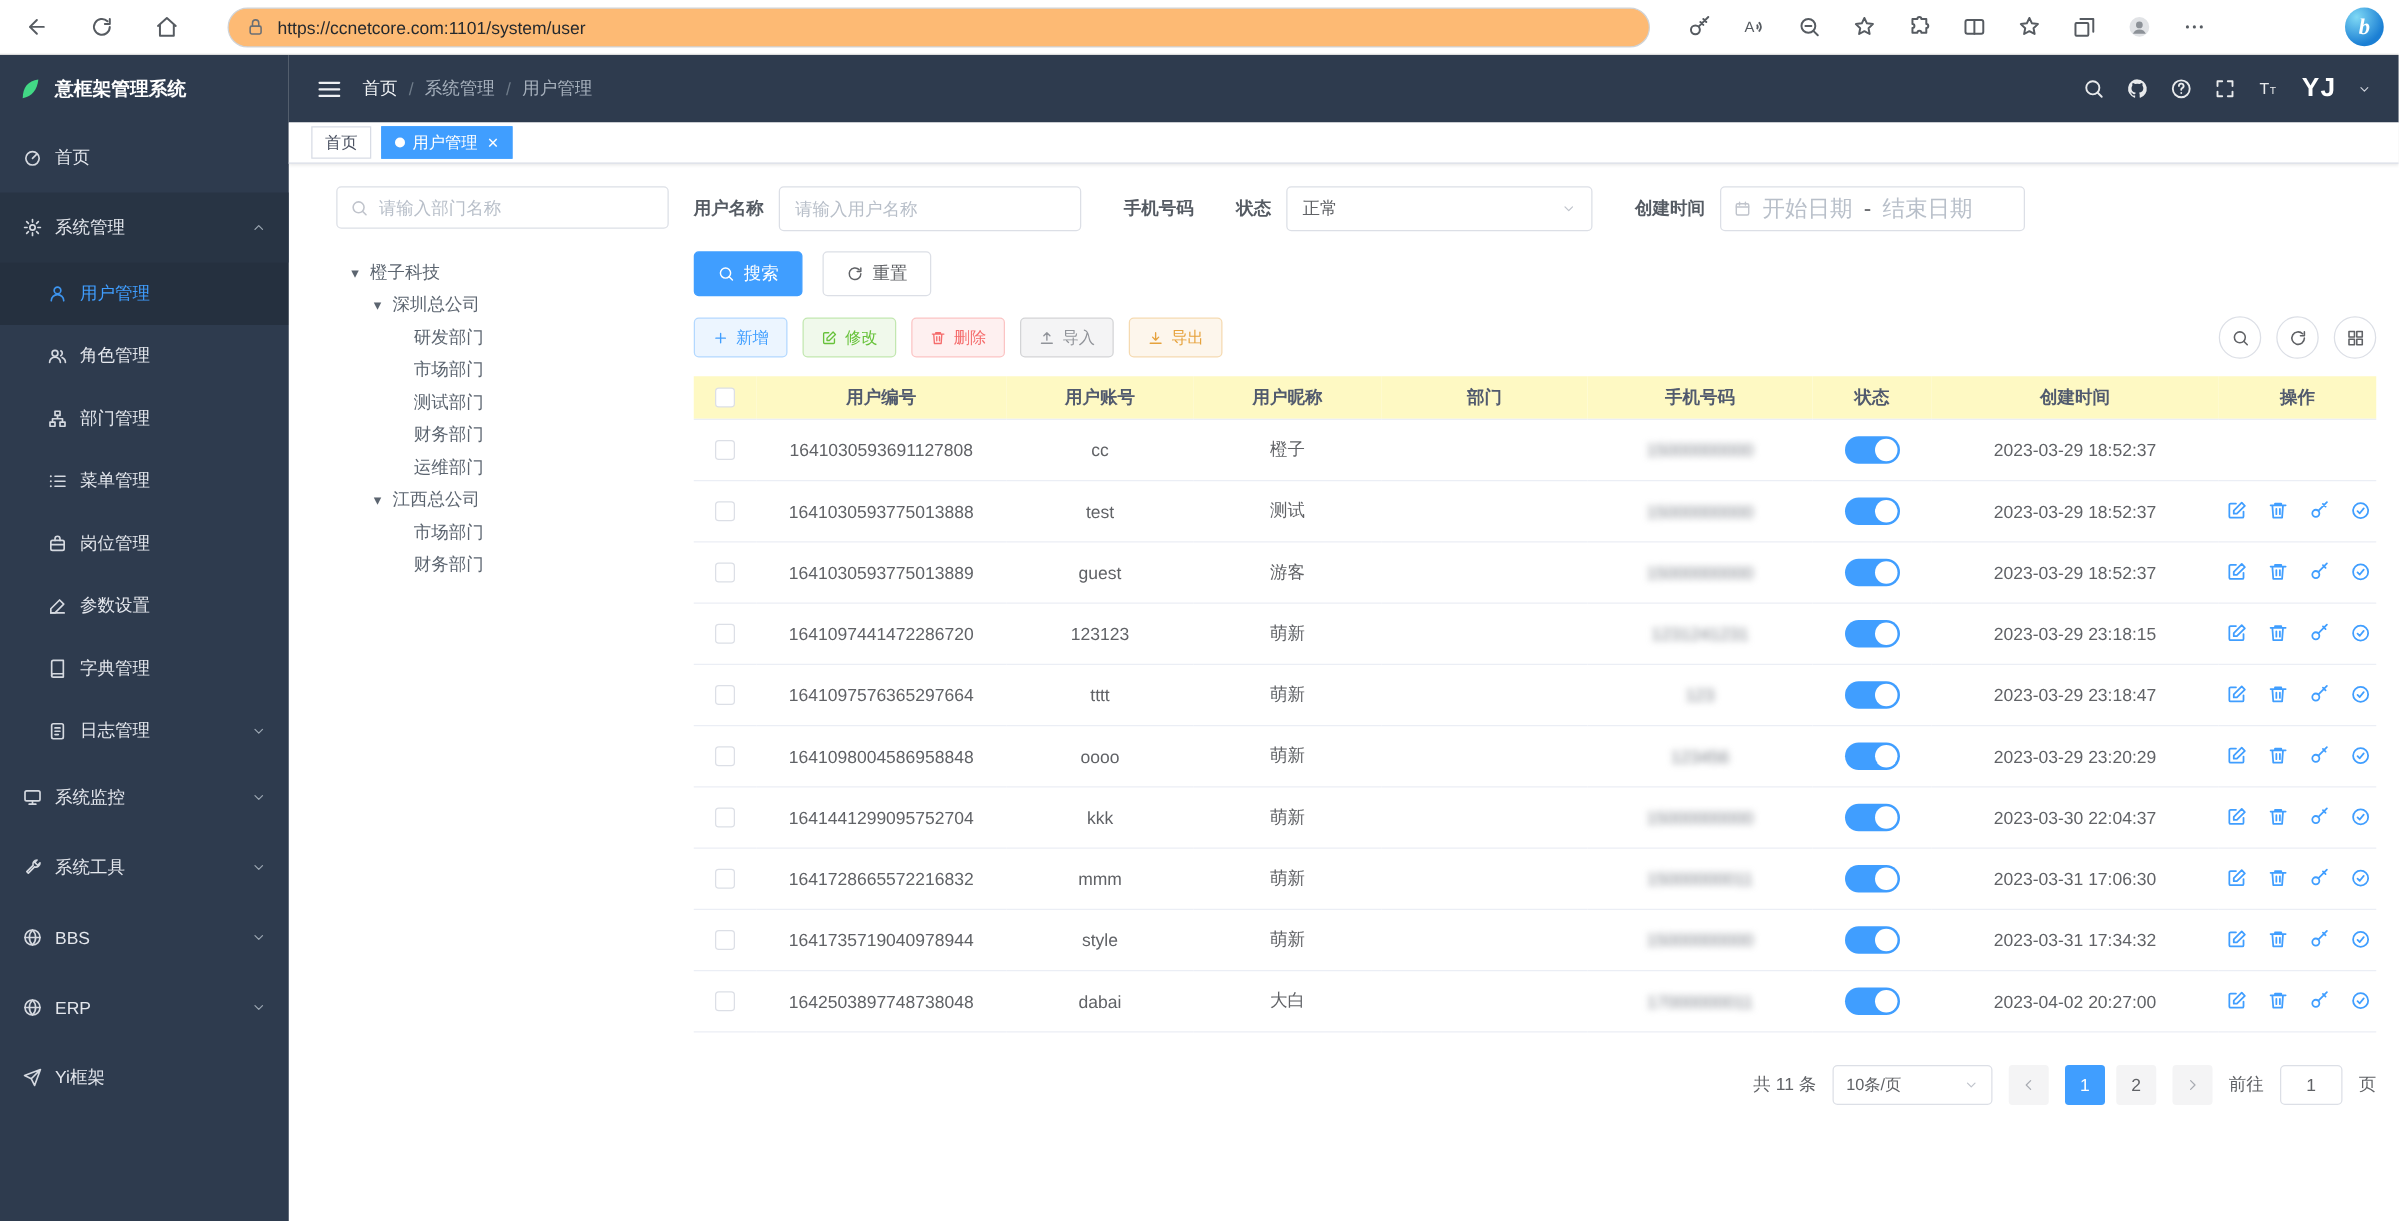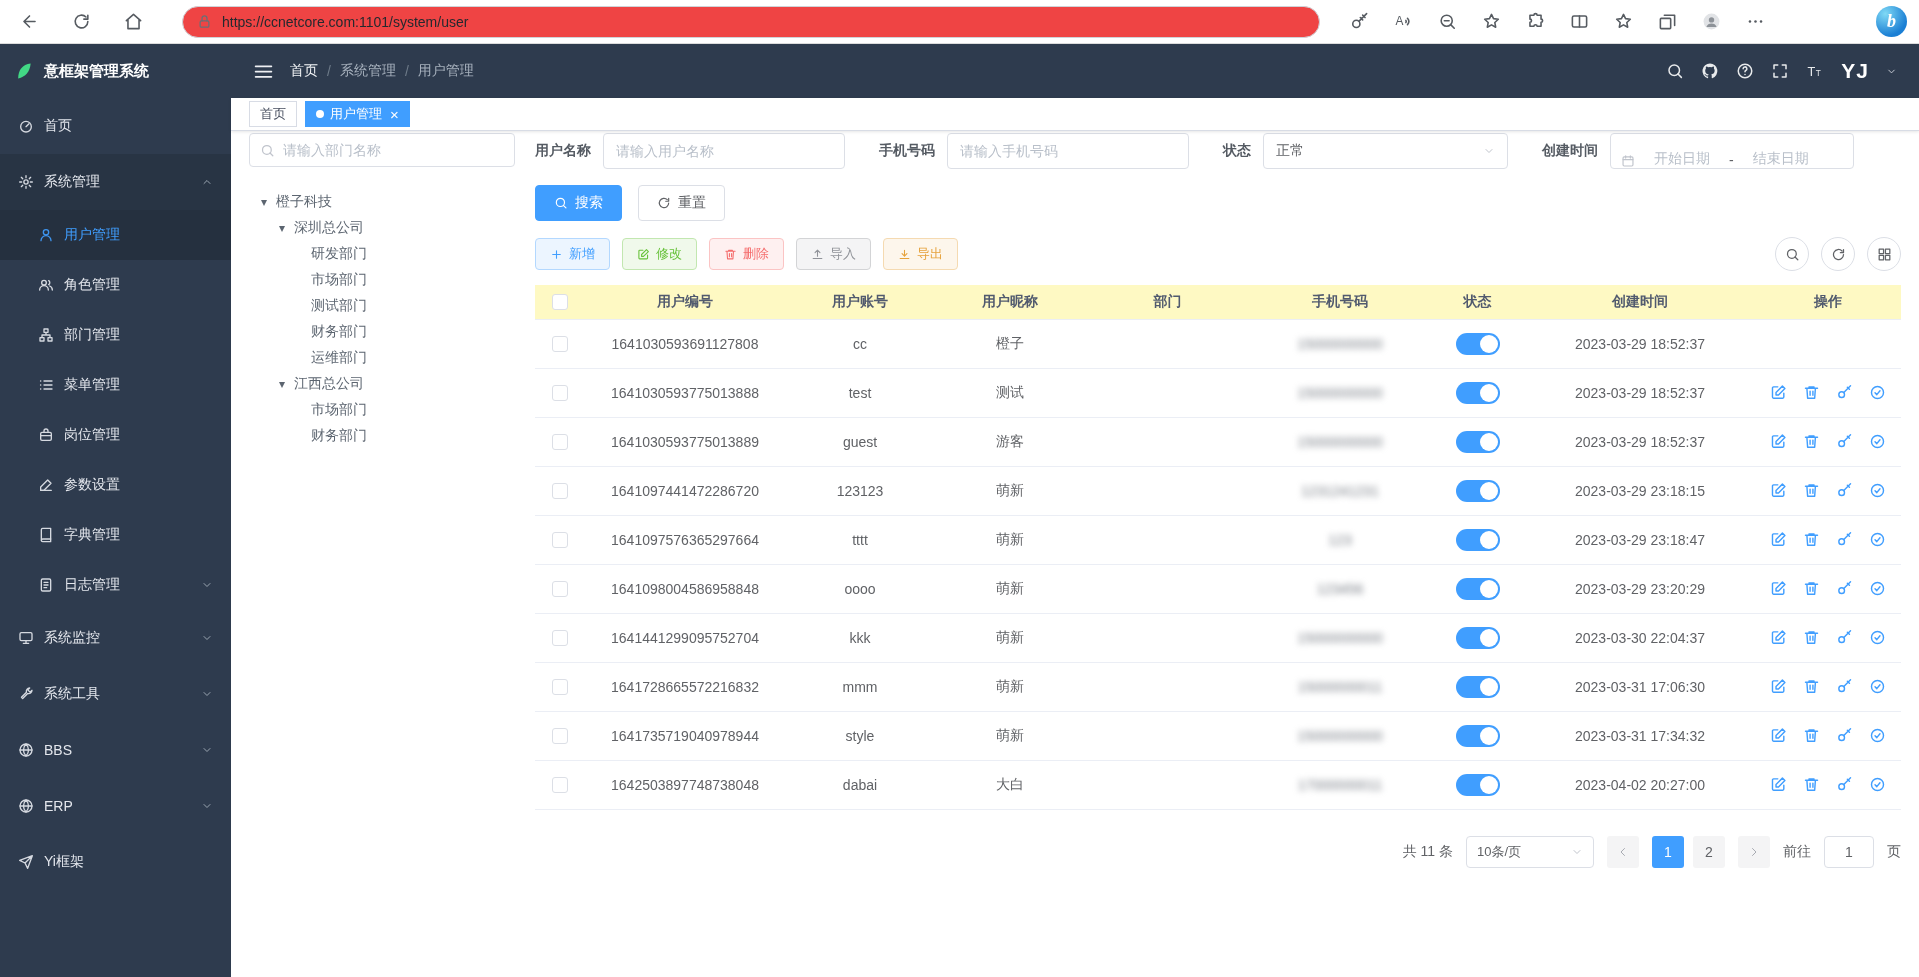--- a/index.html
+++ b/index.html
@@ -6,21 +6,21 @@
 html,body{width:1919px;height:977px;overflow:hidden;background:#fff;
   font-family:"Liberation Sans","DejaVu Sans",sans-serif;font-size:14px;color:#606266;}
 [data-icon]{display:inline-flex;align-items:center;justify-content:center;}
 [data-icon] svg{display:block;width:100%;height:100%;}
 
 
 .chrome{height:44px;background:#fff;border-bottom:1px solid #dcdcdc;display:flex;align-items:center;padding:0 12px;}
 .cbtn{width:34px;height:34px;border-radius:6px;color:#565b61;cursor:pointer;display:inline-flex;align-items:center;justify-content:center;flex:none;}
 .cbtn + .cbtn{margin-left:18px;}
 .cbtn svg{width:19px;height:19px;}
-.addr{width:1138px;height:32px;margin-left:32px;border:1px solid #cfd3d8;border-radius:16px;background:#ef4444;
+.addr{width:1138px;height:32px;margin-left:32px;border:1px solid #cfd3d8;border-radius:16px;background:#fdba74;
   display:flex;align-items:center;padding:0 14px;gap:10px;flex:none;}
 .addr-ic{width:15px;height:15px;color:#6a6f75;}
 .addr-url{font-size:14px;color:#24292e;white-space:nowrap;}
 .chrome-right{display:flex;align-items:center;margin-left:12px;flex:1;}
 .chrome-right .cbtn{margin-left:10px;width:34px;}
 .bing{margin-left:auto;width:31px;height:31px;border-radius:50%;flex:none;cursor:pointer;
   background:radial-gradient(circle at 30% 25%,#7fd9f5,#1b7fd4 70%);color:#fff;font-weight:700;font-style:italic;
   display:flex;align-items:center;justify-content:center;font-size:18px;font-family:"Liberation Serif",serif;}
 
 
@@ -50,42 +50,42 @@
 
 
 .tabsbar{height:33px;background:#fff;border-bottom:1px solid #d8dce5;box-shadow:0 1px 3px rgba(0,0,0,.10);
   display:flex;align-items:center;padding:0 18px;gap:8px;position:relative;z-index:2;}
 .tag{height:26px;display:inline-flex;align-items:center;gap:6px;padding:0 10px;border:1px solid #d8dce5;background:#fff;color:#495060;font-size:13px;cursor:pointer;}
 .tag.active{background:#409eff;border-color:#409eff;color:#fff;}
 .tag-dot{width:8px;height:8px;border-radius:50%;background:#fff;}
 .tag-x{font-size:15px;line-height:1;margin-left:2px;}
 
 
-.content{display:flex;gap:20px;padding:2px 18px 0;flex:1;background:#fff;min-height:0;}
+.content{display:flex;gap:20px;padding:18px 18px 0;flex:1;background:#fff;min-height:0;margin-left:20px;}
 .dept{width:266px;flex:none;}
 .dept-search{height:34px;border:1px solid #dcdfe6;border-radius:4px;display:flex;align-items:center;padding:0 10px;gap:8px;}
 .ds-ic{width:15px;height:15px;color:#c0c4cc;}
 .dept-search input{border:none;outline:none;flex:1;font-size:14px;color:#606266;min-width:0;background:transparent;}
 .dept-search input::placeholder{color:#b8bfc9;}
 .tree{margin-top:22px;font-size:14px;color:#5c6570;}
 .tnode{height:26px;display:flex;align-items:center;gap:5px;cursor:pointer;white-space:nowrap;}
 .tnode.lv0{padding-left:8px;}
 .tnode.lv1{padding-left:26px;}
 .tnode.lv2{padding-left:62px;}
 .tcaret{width:14px;font-size:12px;color:#5c6570;text-align:center;}
 
 .panel{flex:1;display:flex;flex-direction:column;min-width:0;}
 .filter{display:flex;align-items:center;gap:34px;}
 .fg{display:flex;align-items:center;gap:12px;white-space:nowrap;}
 .fg label{font-weight:700;color:#555b63;}
 .inp{width:242px;height:36px;border:1px solid #dcdfe6;border-radius:4px;padding:0 12px;font-size:14px;color:#606266;outline:none;}
 .inp::placeholder{color:#b8bfc9;}
 .select{width:245px;height:36px;border:1px solid #dcdfe6;border-radius:4px;display:flex;align-items:center;justify-content:space-between;padding:0 12px;cursor:pointer;color:#606266;background:#fff;}
 .sel-ar{width:12px;height:12px;color:#c0c4cc;}
-.daterange{width:244px;height:36px;border:1px solid #dcdfe6;border-radius:4px;display:flex;align-items:flex-end;gap:19px;padding:0 10px;font-size:14px;color:#b8bfc9;background:#fff;cursor:pointer;}
+.daterange{width:244px;height:36px;border:1px solid #dcdfe6;border-radius:4px;display:flex;align-items:center;gap:9px;padding:0 10px;font-size:18px;color:#b8bfc9;background:#fff;cursor:pointer;}
 .daterange .dash{color:#606266;}
 .cal-ic{width:14px;height:14px;color:#c0c4cc;}
 
 .btns{display:flex;gap:16px;margin-top:16px;}
 .btn{height:36px;padding:0 18px;border-radius:4px;font-size:14px;display:inline-flex;align-items:center;gap:7px;cursor:pointer;border:1px solid #dcdfe6;background:#fff;color:#606266;}
 .btn .b-ic{width:14px;height:14px;}
 .btn.primary{background:#409eff;border-color:#409eff;color:#fff;}
 
 .toolbar{display:flex;align-items:center;gap:12px;margin-top:16px;}
 .tb-btn{height:32px;padding:0 14px;border-radius:4px;font-size:13px;display:inline-flex;align-items:center;gap:6px;cursor:pointer;border:1px solid;}
@@ -524,21 +524,20 @@
       </aside>
 
       <section class="panel">
         <div class="filter">
           <div class="fg">
             <label>用户名称</label>
             <input class="inp" placeholder="请输入用户名称" style="">
           </div>
           <div class="fg">
             <label>手机号码</label>
-            <input class="inp" placeholder="请输入手机号码" style="">
           </div>
           <div class="fg">
             <label>状态</label>
             <div class="select">
               <span>正常</span>
               <span class="sel-ar" data-icon="chevron-down-icon">
                   <svg viewBox="0 0 24 24" fill="none" stroke="currentColor" stroke-width="2" stroke-linecap="round" stroke-linejoin="round">
                     <path d="M6 9l6 6 6-6"></path>
                   </svg>
                 </span>

